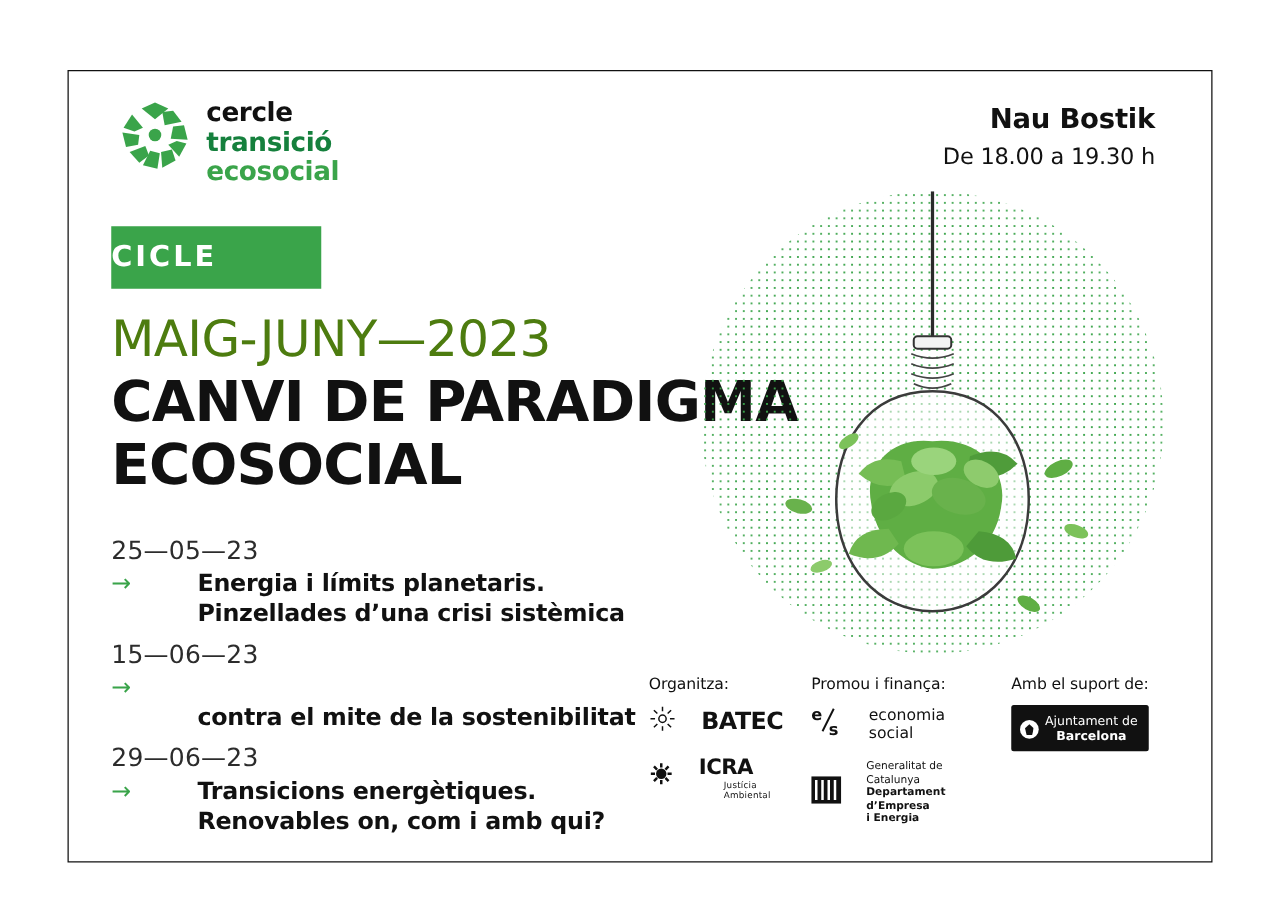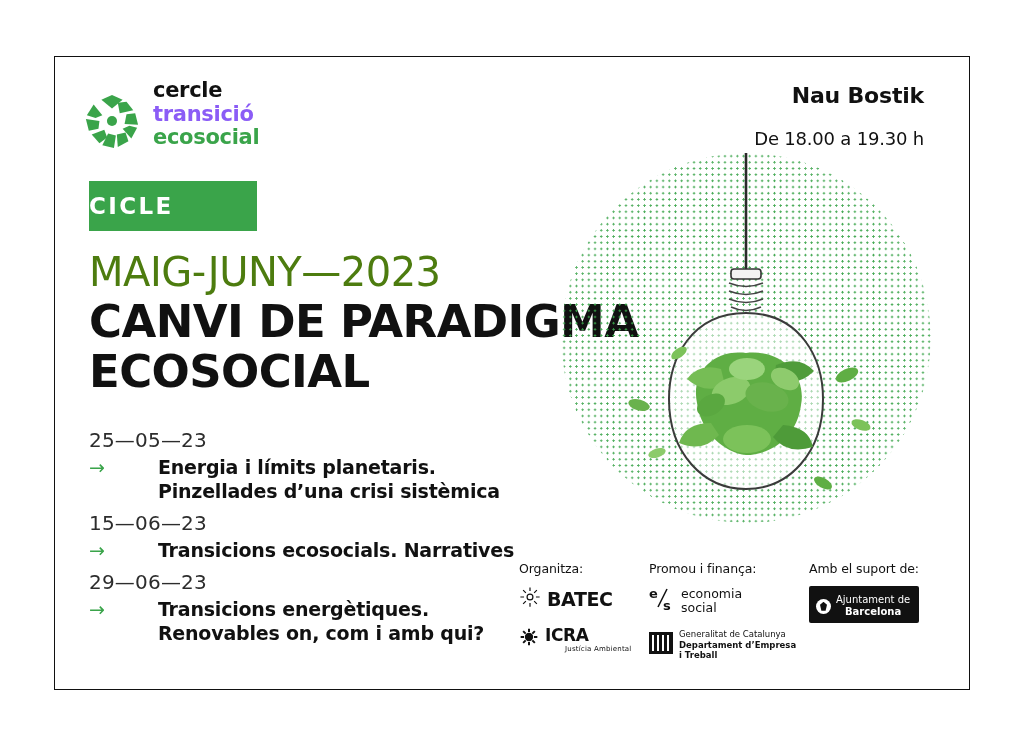--- a/index.html
+++ b/index.html
@@ -20,54 +20,54 @@
     position: absolute;
     left: 54px; top: 56px;
     width: 916px; height: 634px;
     border: 1.5px solid #111;
     background: #fff;
   }
 
   
   .logo-block {
     position: absolute;
-    left: 28px; top: 22px;
-    display: flex; align-items: flex-end; gap: 12px;
+    left: 40px; top: 22px;
+    display: flex; align-items: flex-start; gap: 12px;
   }
   .logo-mark { width: 58px; height: 58px; flex: 0 0 58px; }
   .logo-text {
     font-family: "DejaVu Sans", sans-serif;
     font-weight: 700;
     font-size: 21px;
     line-height: 1.12;
     letter-spacing: -0.3px;
   }
   .logo-text .l1 { color: #111; }
-  .logo-text .l2 { color: #8b5cf6; }
+  .logo-text .l2 { color: #15803d; }
   .logo-text .l3 { color: #3aa44a; }
 
   
   .venue {
     position: absolute;
     right: 45px; top: 26px;
     text-align: right;
   }
   .venue-name {
     font-family: "DejaVu Sans", sans-serif;
     font-weight: 700;
     font-size: 22px;
     color: #111;
     letter-spacing: -0.2px;
   }
   .venue-time {
     font-family: "DejaVu Sans", sans-serif;
     font-weight: 400;
     font-size: 18px;
     color: #111;
-    margin-top: 20px;
+    margin-top: 7px;
     letter-spacing: -0.2px;
   }
 
   
   .badge {
     position: absolute;
     left: 34px; top: 124px;
     width: 168px; height: 50px;
     background: #3aa44a;
     display: flex; align-items: center; 
@@ -170,21 +170,21 @@
   .sp-col.mid  { align-items: flex-start; width: 150px; }
   .sp-col.right{ align-items: flex-start; width: 130px; }
   .sp-label {
     font-family: "DejaVu Sans", sans-serif;
     font-size: 12.5px;
     color: #111;
     margin-bottom: 10px;
     letter-spacing: -0.1px;
   }
   .sp-logos { display: flex; flex-direction: column; gap: 13px; }
-  .sp-row { display: flex; align-items: center; gap: 6px; }
+  .sp-row { display: flex; align-items: center; gap: 20px; }
   .sp-name {
     font-family: "DejaVu Sans", sans-serif;
     font-weight: 700;
     font-size: 19px;
     color: #111;
     letter-spacing: -0.4px;
   }
   .sp-name.sm { font-size: 17px; }
   .sp-sub {
     font-family: "DejaVu Sans", sans-serif;
@@ -282,21 +282,22 @@
             <span>Pinzellades d’una crisi sistèmica</span>
           </span>
         </div>
       </div>
 
       <div class="session">
         <div class="session-date">15—06—23</div>
         <div class="session-row">
           <span class="arrow">→</span>
           <span class="session-title">
-            <span>Transicions ecosocials. Narratives</span><br>
+            <br>
+            <span>contra el mite de la sostenibilitat</span>
           </span>
         </div>
       </div>
 
       <div class="session">
         <div class="session-date">29—06—23</div>
         <div class="session-row">
           <span class="arrow">→</span>
           <span class="session-title">
             <span>Transicions energètiques.</span><br>
@@ -409,21 +410,21 @@
                   <rect x="3" y="3" width="2" height="16"></rect>
                   <rect x="8" y="3" width="2" height="16"></rect>
                   <rect x="13" y="3" width="2" height="16"></rect>
                   <rect x="18" y="3" width="2" height="16"></rect>
                 </g>
               </svg>
             </span>
             <span class="gencat-txt">
               <span>Generalitat de Catalunya</span><br>
               <b>Departament d’Empresa</b><br>
-              <b>i Treball</b>
+              <b>i Energia</b>
             </span>
           </div>
         </div>
       </div>
 
       <div class="sp-col right">
         <div class="sp-label">Amb el suport de:</div>
         <div class="ajt">
           <span class="seal"></span>
           <span>

